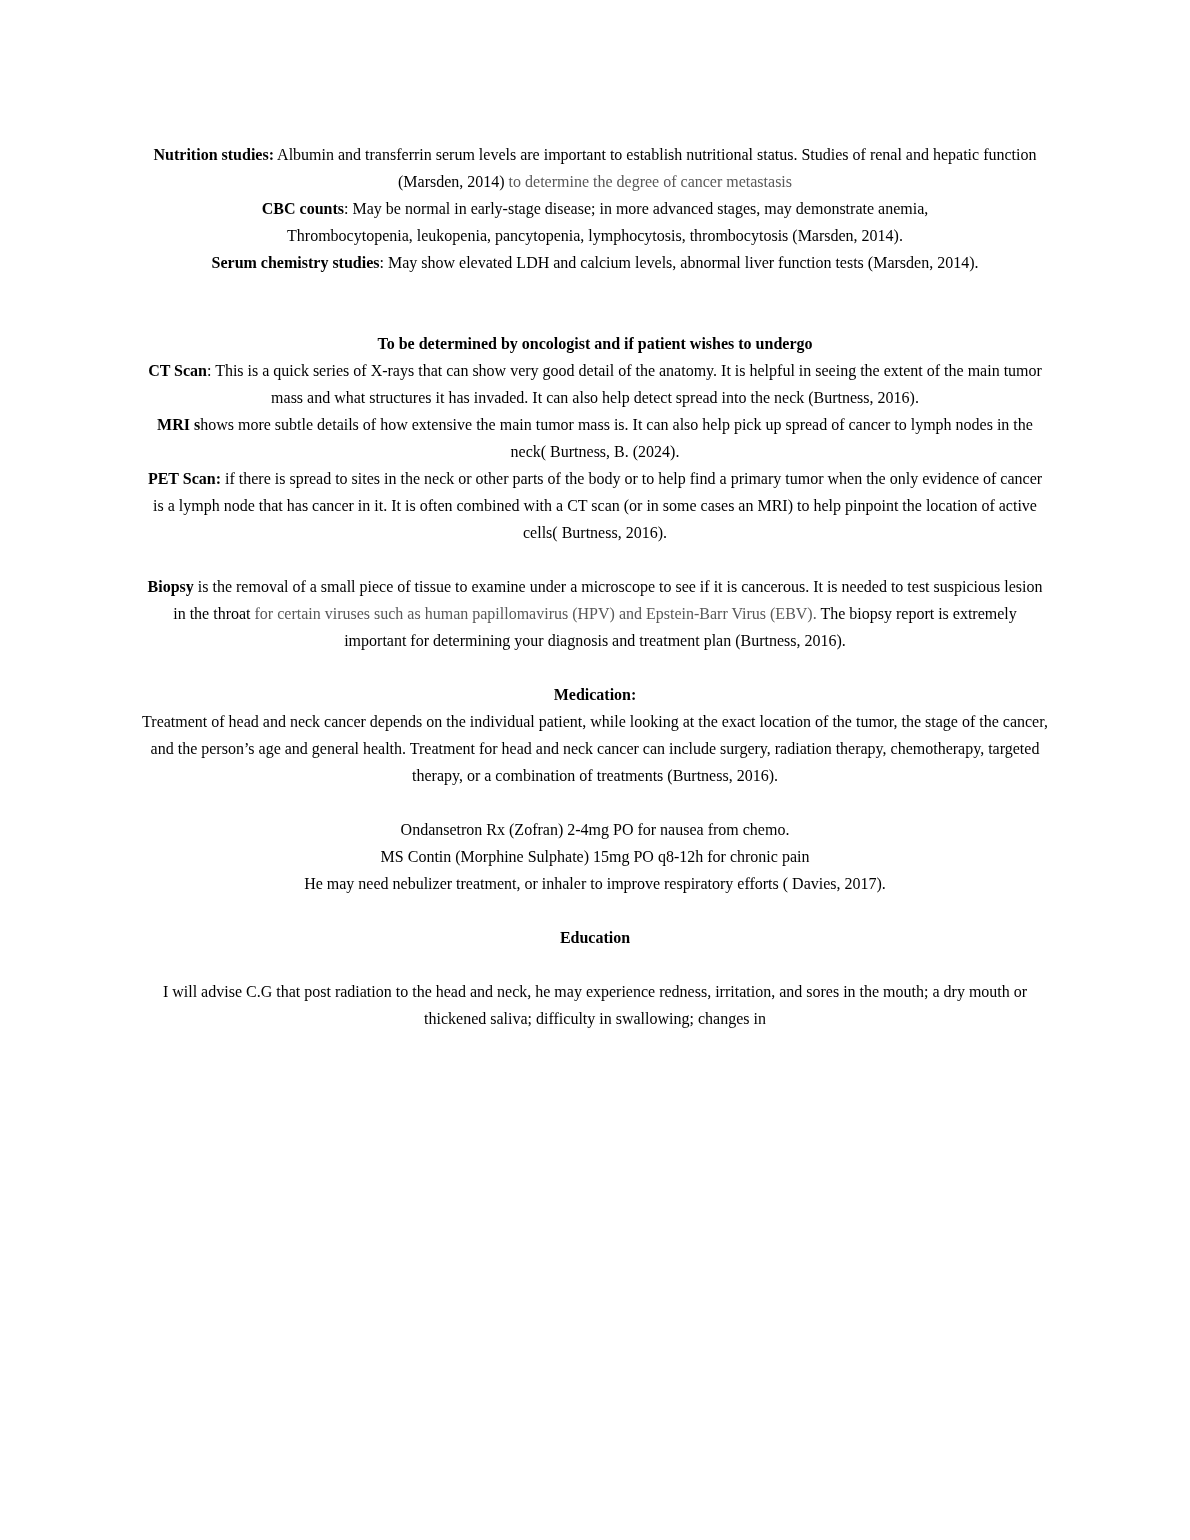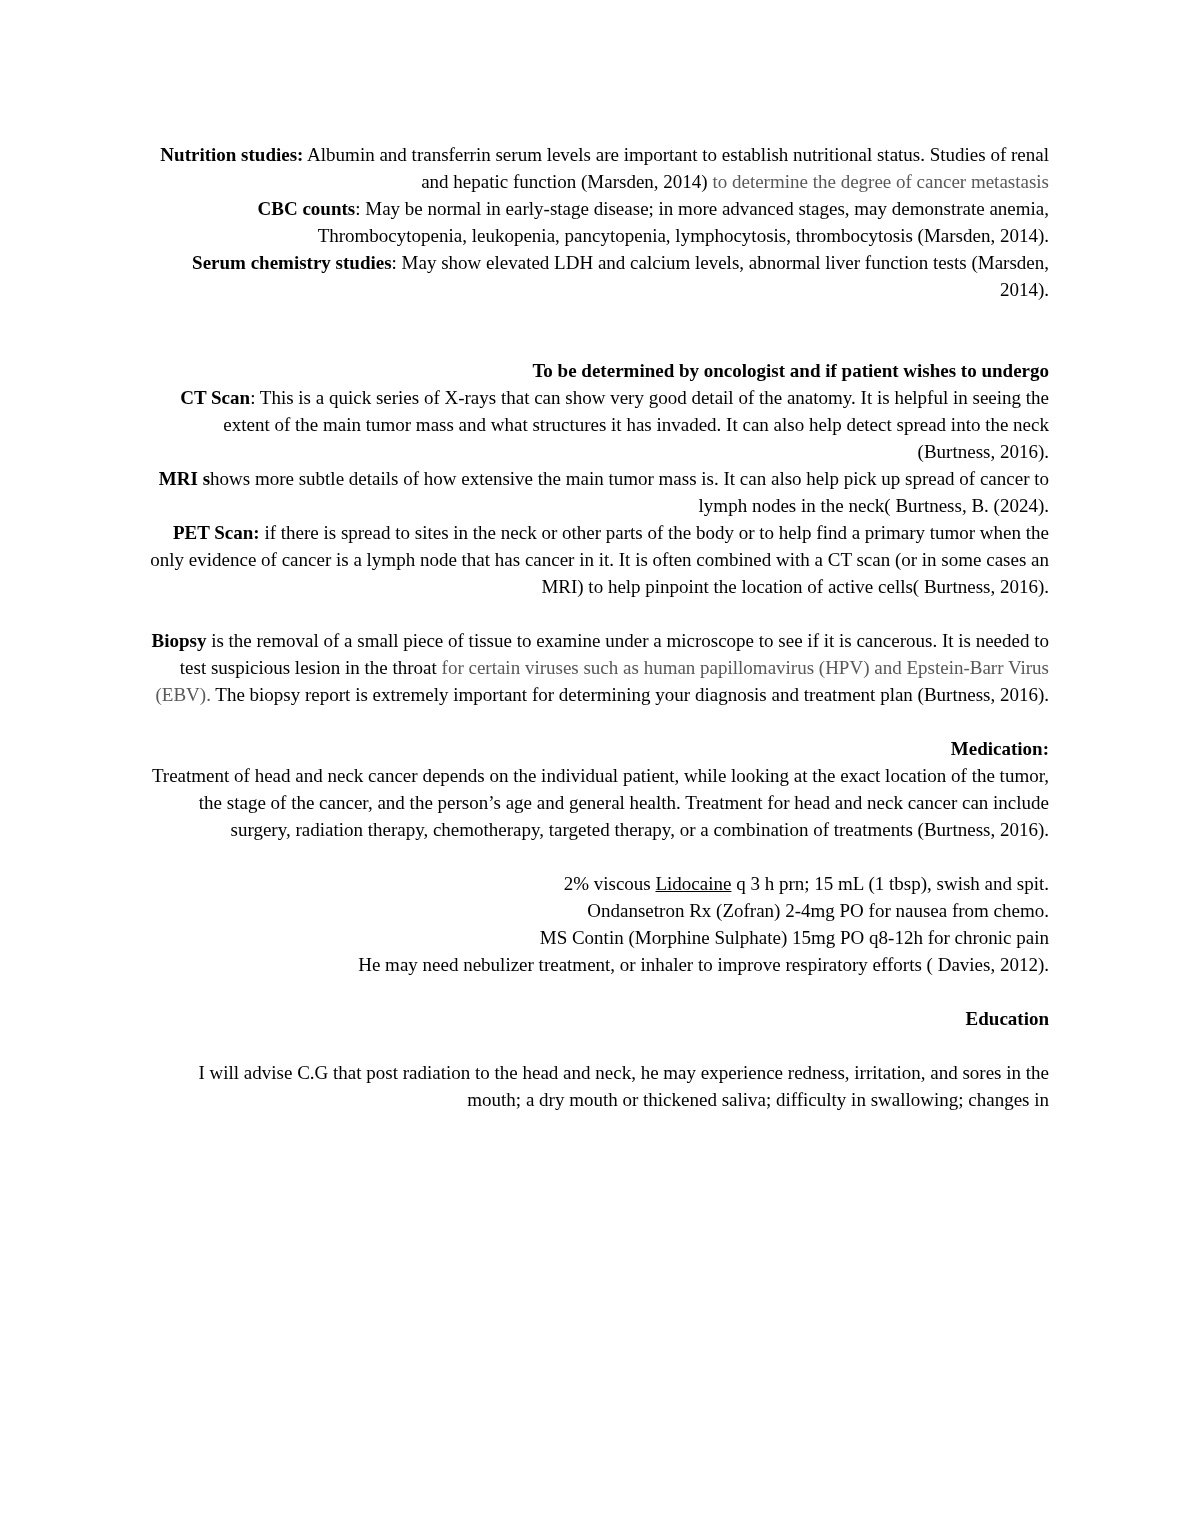--- a/index.html
+++ b/index.html
@@ -14,24 +14,24 @@
     font-family: "Liberation Serif", "DejaVu Serif", serif;
   }
   .page {
     width: 1190px;
     min-height: 1540px;
     background: #ffffff;
     padding: 141px 141px 60px 141px;
   }
   .page p {
     margin: 0;
-    font-size: 19px;
+    font-size: 16px;
     line-height: 27px;
     color: #000000;
-    text-align: right;
+    text-align: center;
   }
   b { font-weight: bold; }
   .gray { color: #595959; }
   .red  { color: #e01010; }
   .u    { text-decoration: underline; }
   .spacer { height: 27px; }
 </style>
 </head>
 <body>
 
@@ -64,27 +64,26 @@
 
   <div class="spacer"></div>
 
   <p><b>Medication:</b></p>
 
   <p><span>Treatment of head and neck cancer depends on the individual patient, while looking at the exact location of the tumor, the stage of the cancer, and the person’s age and general health. Treatment for head and neck cancer can include surgery, radiation therapy, chemotherapy, targeted therapy, or a combination of treatments (Burtness, 2016).</span></p>
 
   <div class="spacer"></div>
 
 
-  <p class="gray"><span>2% viscous </span><span class="u">Lidocaine</span><span> q 3 h prn; 15 mL (1 tbsp), swish and spit.</span></p>
 
   <p><span>Ondansetron Rx (Zofran) 2-4mg PO for nausea from chemo.</span></p>
 
   <p class="gray"><span>MS Contin (Morphine Sulphate) 15mg PO q8-12h for chronic pain</span></p>
 
-  <p class="gray"><span>He may need nebulizer treatment, or inhaler to improve respiratory efforts ( Davies, 2012).</span></p>
+  <p class="gray"><span>He may need nebulizer treatment, or inhaler to improve respiratory efforts ( Davies, 2017).</span></p>
 
   <div class="spacer"></div>
 
   <p><b>Education</b></p>
 
   <div class="spacer"></div>
 
   <p><span>I will advise C.G that post radiation to the head and neck, he may experience redness, irritation, and sores in the mouth; a dry mouth or thickened saliva; difficulty in swallowing; changes in</span></p>
 
 </div>

